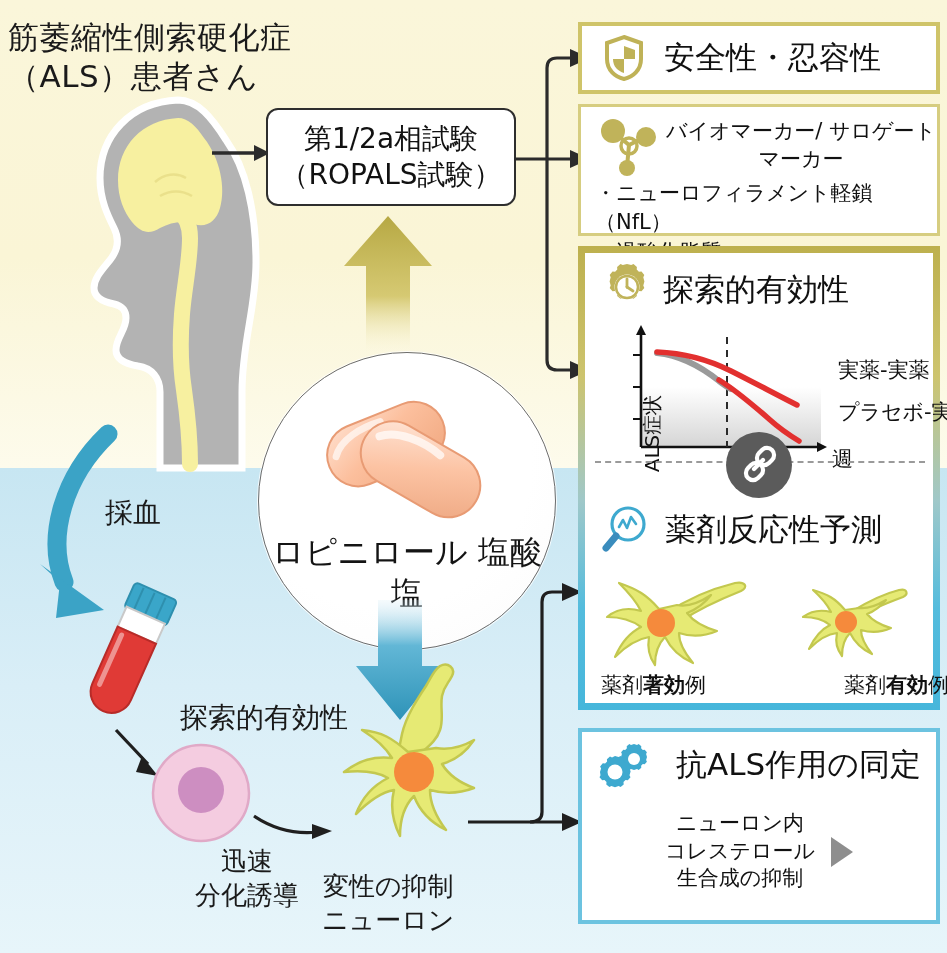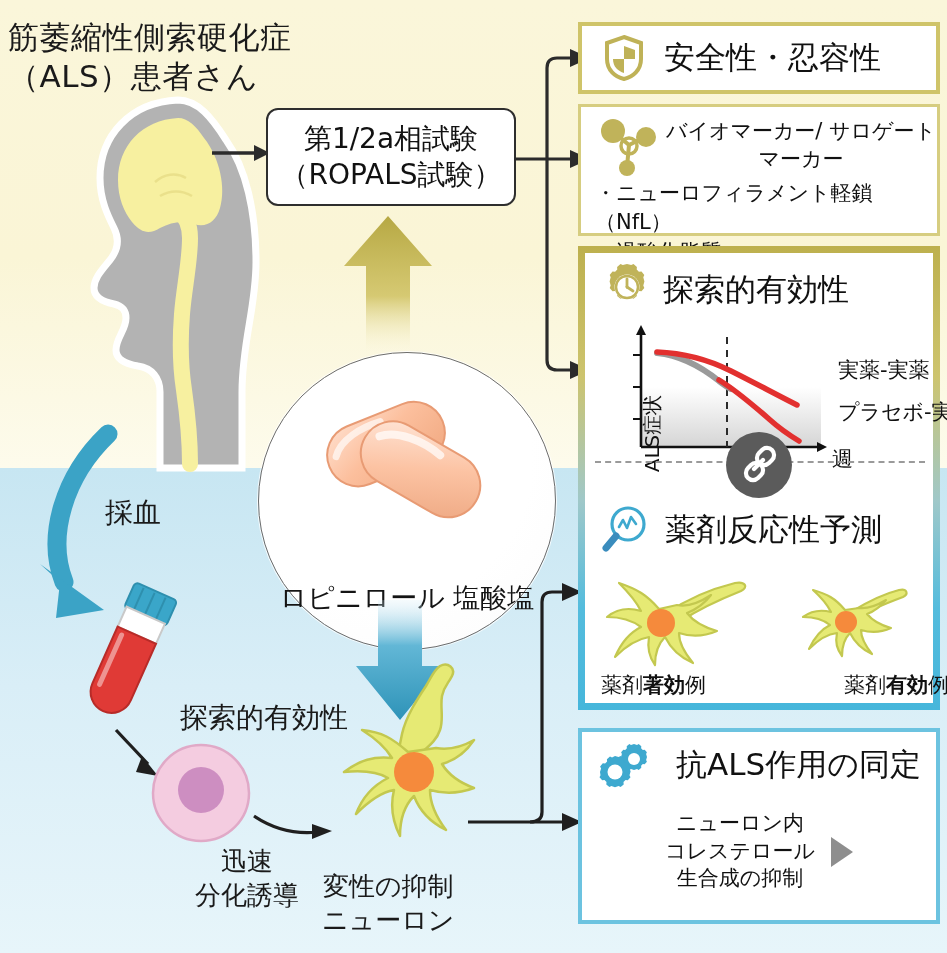--- a/index.html
+++ b/index.html
@@ -28,21 +28,21 @@
     background:#fff;border:2.5px solid #2e2e2e;border-radius:12px;
     display:flex;align-items:center;justify-content:center;text-align:center;
     font-size:28px;line-height:1.28;color:#111;box-sizing:border-box;}
 
   
   #drug-circle{position:absolute;left:258px;top:352px;width:298px;height:298px;
     border-radius:50%;background:radial-gradient(circle at 42% 36%,#ffffff 58%,#fdfdfd 78%,#f4f4f4 100%);
     border:1.6px solid #6d6d6d;display:flex;flex-direction:column;
     align-items:center;justify-content:flex-end;box-sizing:border-box;padding-bottom:34px;
     box-shadow:0 0 0 1px rgba(255,255,255,.8);}
-  #drug-label{font-size:27px;text-align:center;line-height:1.3;color:#141414;}
+  #drug-label{font-size:32px;text-align:center;line-height:1.3;color:#141414;}
 
   
   .panel{position:absolute;background:#fff;box-sizing:border-box;}
   .panel-title{display:flex;align-items:center;gap:10px;}
   .ptitle-text{font-size:31px;color:#111;}
 
   #panel-safety{left:578px;top:22px;width:362px;height:72px;
     border:4px solid #cfc469;}
   #panel-biomarker{left:578px;top:104px;width:362px;height:132px;
     border:3.5px solid #d6cd80;}

